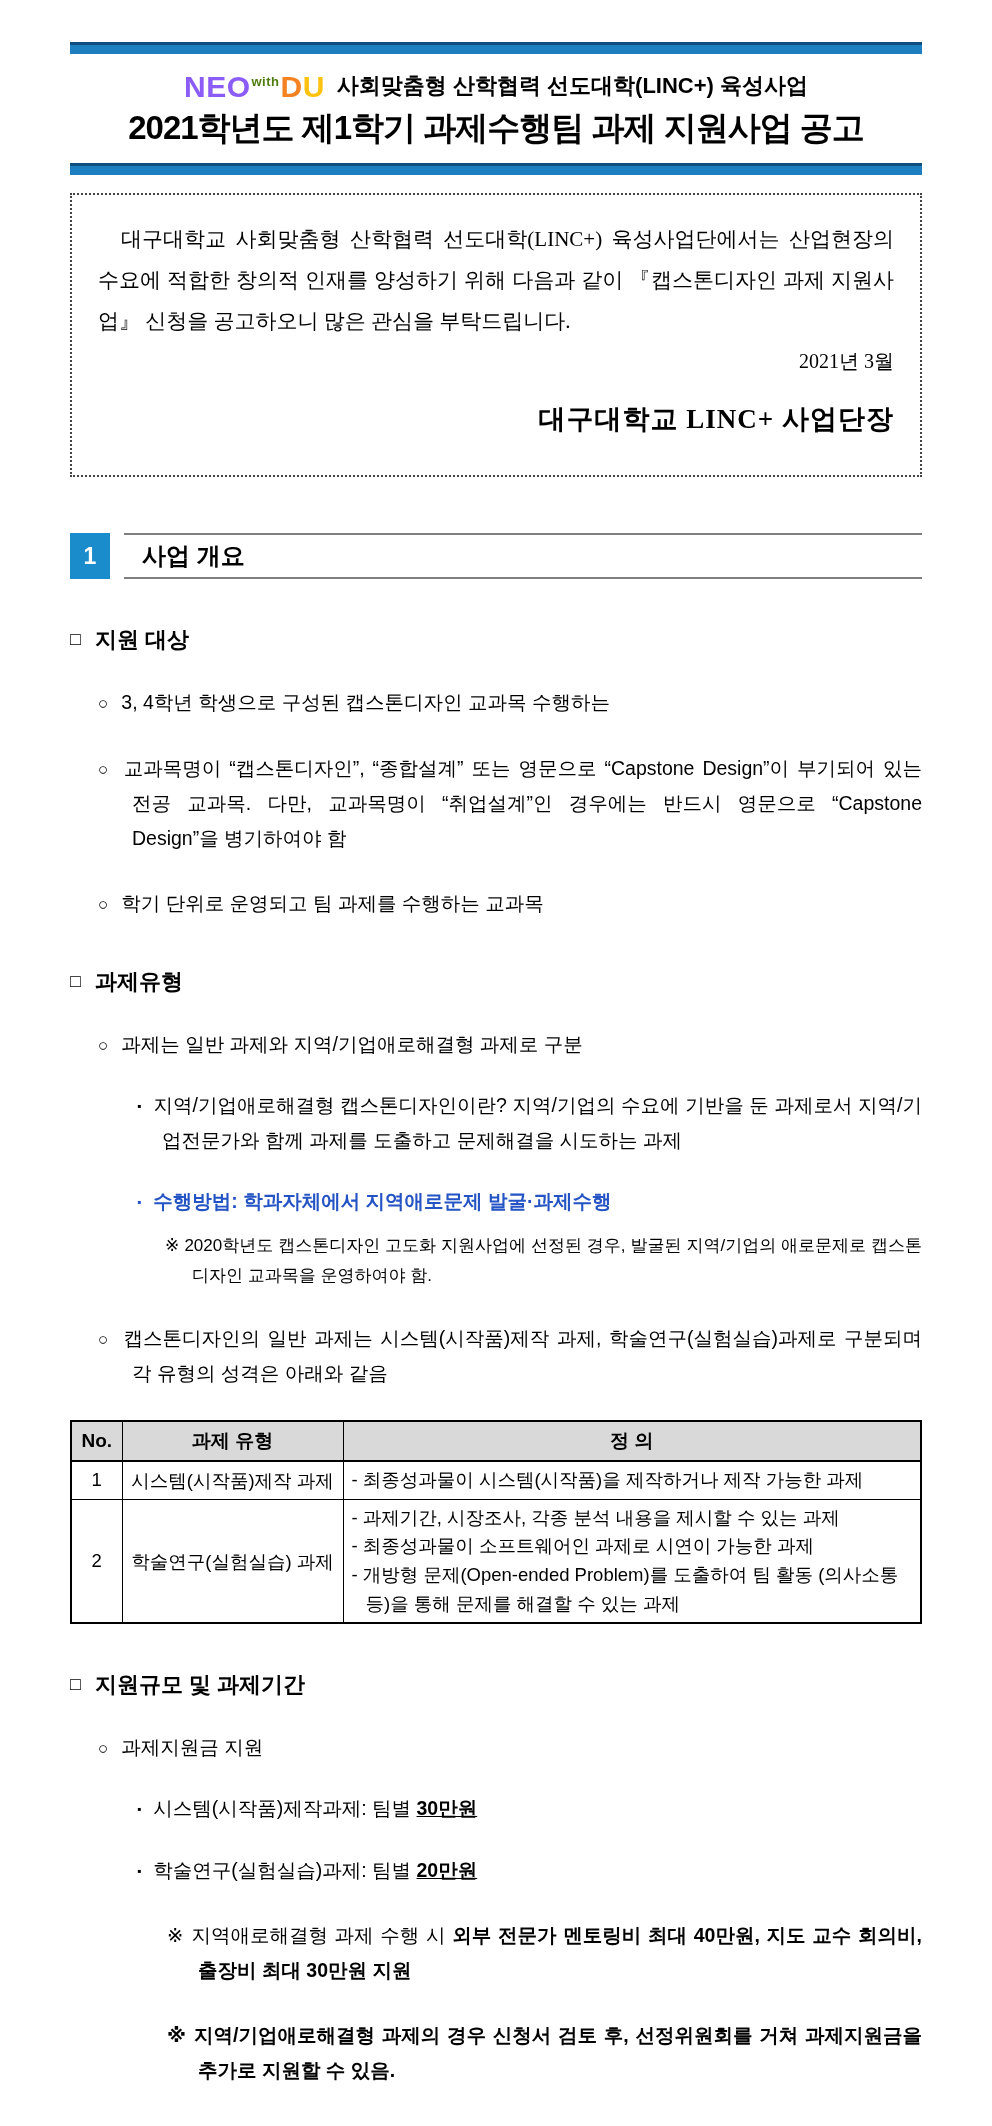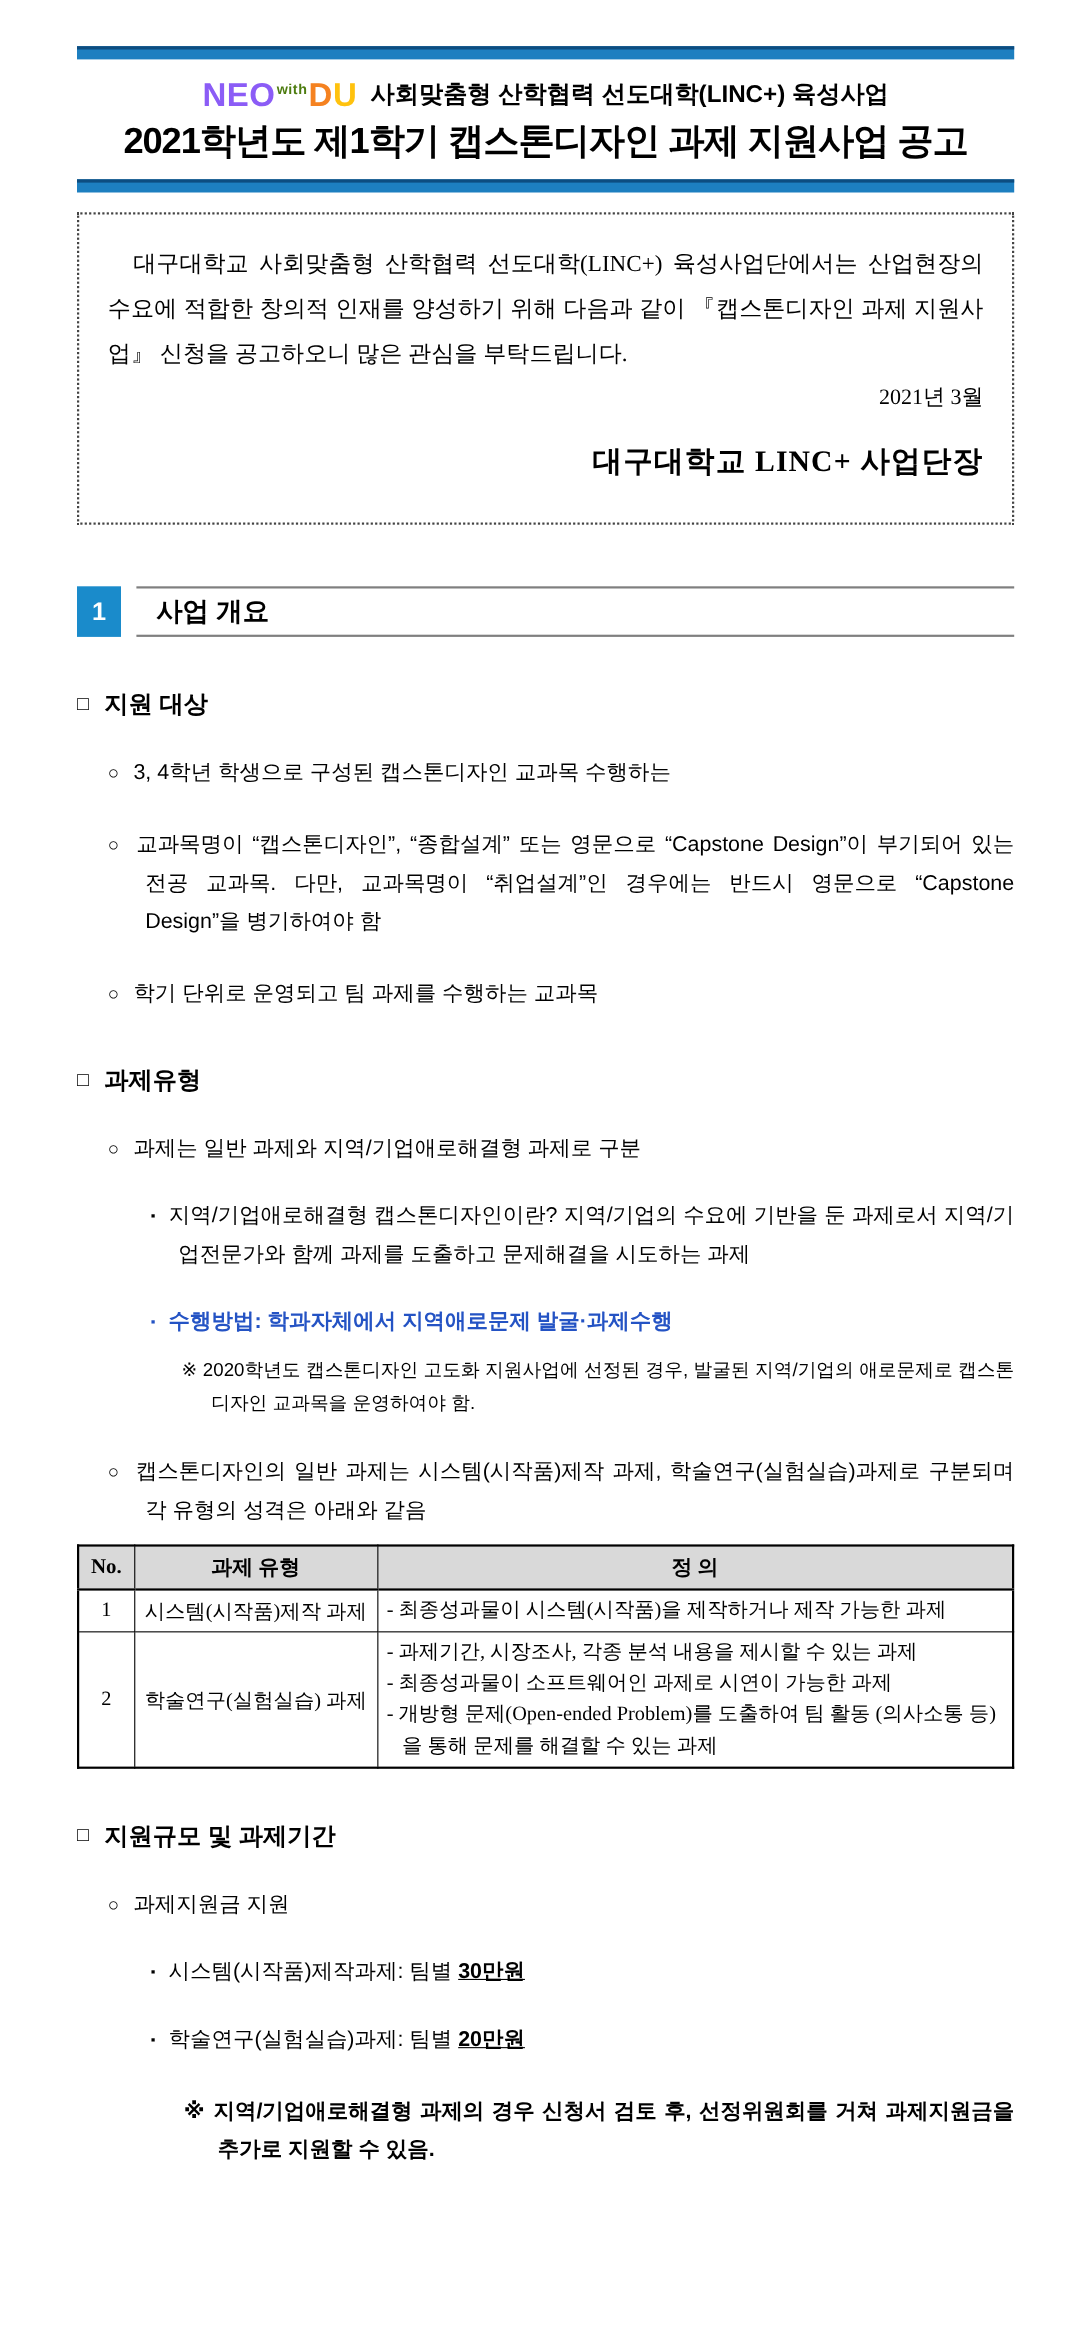--- a/index.html
+++ b/index.html
@@ -42,40 +42,40 @@
   .note-sm{margin:12px 0 0;padding-left:122px;text-indent:-27px;font-size:17px;line-height:1.75;text-align:justify;}
   .note-lg{margin:30px 0 0;padding-left:128px;text-indent:-31px;font-size:19.5px;line-height:1.8;text-align:justify;}
 
   .bold{font-weight:700;}
   .blue{color:#2453c4;}
   .ul{text-decoration:underline;}
 
   table{width:100%;border-collapse:collapse;border:2px solid #000;}
   th,td{border:1px solid #000;}
 
-  .t1{margin-top:13px;font-size:18.5px;font-family:Liberation Serif, serif;}
+  .t1{margin-top:29px;font-size:18.5px;}
   .t1 th{background:#d9d9d9;font-weight:700;padding:6px 4px;border-bottom:2px solid #000;font-size:19px;}
   .t1 td{padding:4px 8px;vertical-align:middle;}
   .t1 .c-no{width:6%;text-align:center;}
   .t1 .c-type{width:26%;text-align:center;padding:4px 2px;}
   .t1 .def{padding-left:14px;text-indent:-14px;line-height:1.55;text-align:left;}
 </style>
 </head>
 <body>
 
 <div class="page">
 
   <div class="bar"></div>
 
   <div class="logo-row">
     <span class="logo"><span class="neo">NEO</span><span class="with">with</span><span class="d">D</span><span class="u">U</span></span>
     <span class="subtitle">사회맞춤형 산학협력 선도대학(LINC+) 육성사업</span>
   </div>
 
-  <h1 class="title">2021학년도 제1학기 캡스톤디자인 과제 지원사업 공고</h1>
+  <h1 class="title">2021학년도 제1학기 과제수행팀 과제 지원사업 공고</h1>
 
   <div class="bar"></div>
 
   <div class="intro">
     <p class="ibody">대구대학교 사회맞춤형 산학협력 선도대학(LINC+) 육성사업단에서는 산업현장의 수요에 적합한 창의적 인재를 양성하기 위해 다음과 같이 『캡스톤디자인 과제 지원사업』 신청을 공고하오니 많은 관심을 부탁드립니다.</p>
     <p class="idate">2021년 3월</p>
     <p class="isig">대구대학교 LINC+ 사업단장</p>
   </div>
 
   <div class="sec-head">
@@ -134,18 +134,19 @@
   </table>
 
   <h2 class="h2"><span class="sq">□</span><span>지원규모 및 과제기간</span></h2>
 
   <p class="lvl1"><span class="blt">○</span><span>과제지원금 지원</span></p>
 
   <p class="lvl2"><span class="blt">▪</span><span>시스템(시작품)제작과제: 팀별 </span><span class="bold ul">30만원</span></p>
 
   <p class="lvl2"><span class="blt">▪</span><span>학술연구(실험실습)과제: 팀별 </span><span class="bold ul">20만원</span></p>
 
+  <p class="note-lg"><span class="blt">※</span> <span>지역애로해결형 과제 수행 시 </span><span class="bold">외부 전문가 멘토링비 최대 40만원, 지도 교수 회의비, 출장비 최대 30만원 지원</span></p>
 
   <p class="note-lg bold"><span class="blt">※</span> <span>지역/기업애로해결형 과제의 경우 신청서 검토 후, 선정위원회를 거쳐 과제지원금을 추가로 지원할 수 있음.</span></p>
 
   <p class="note-lg bold blue"> </p>
 
 </div>
 
 </body></html>

